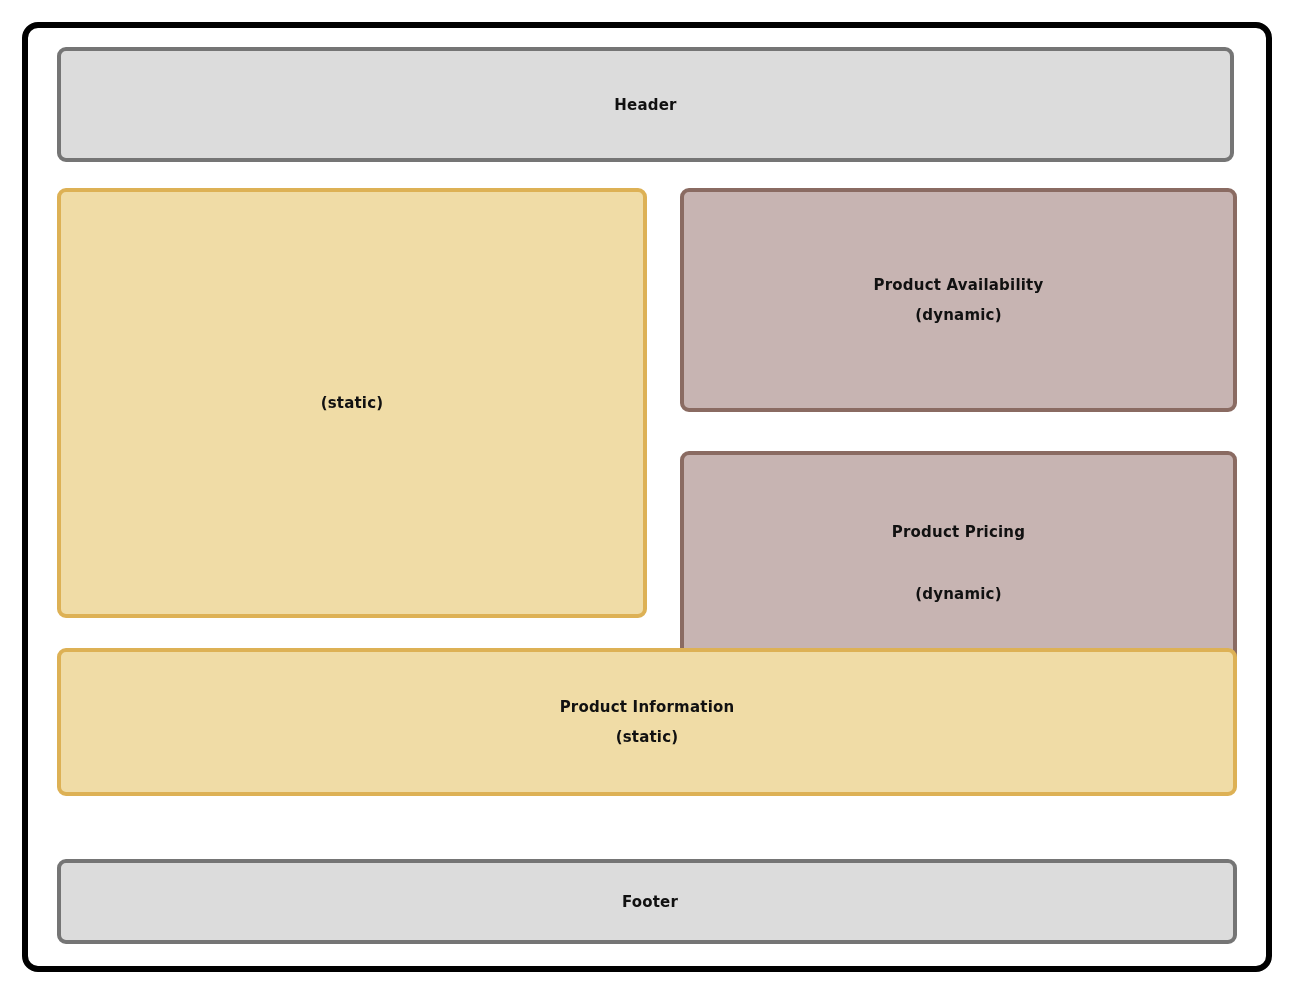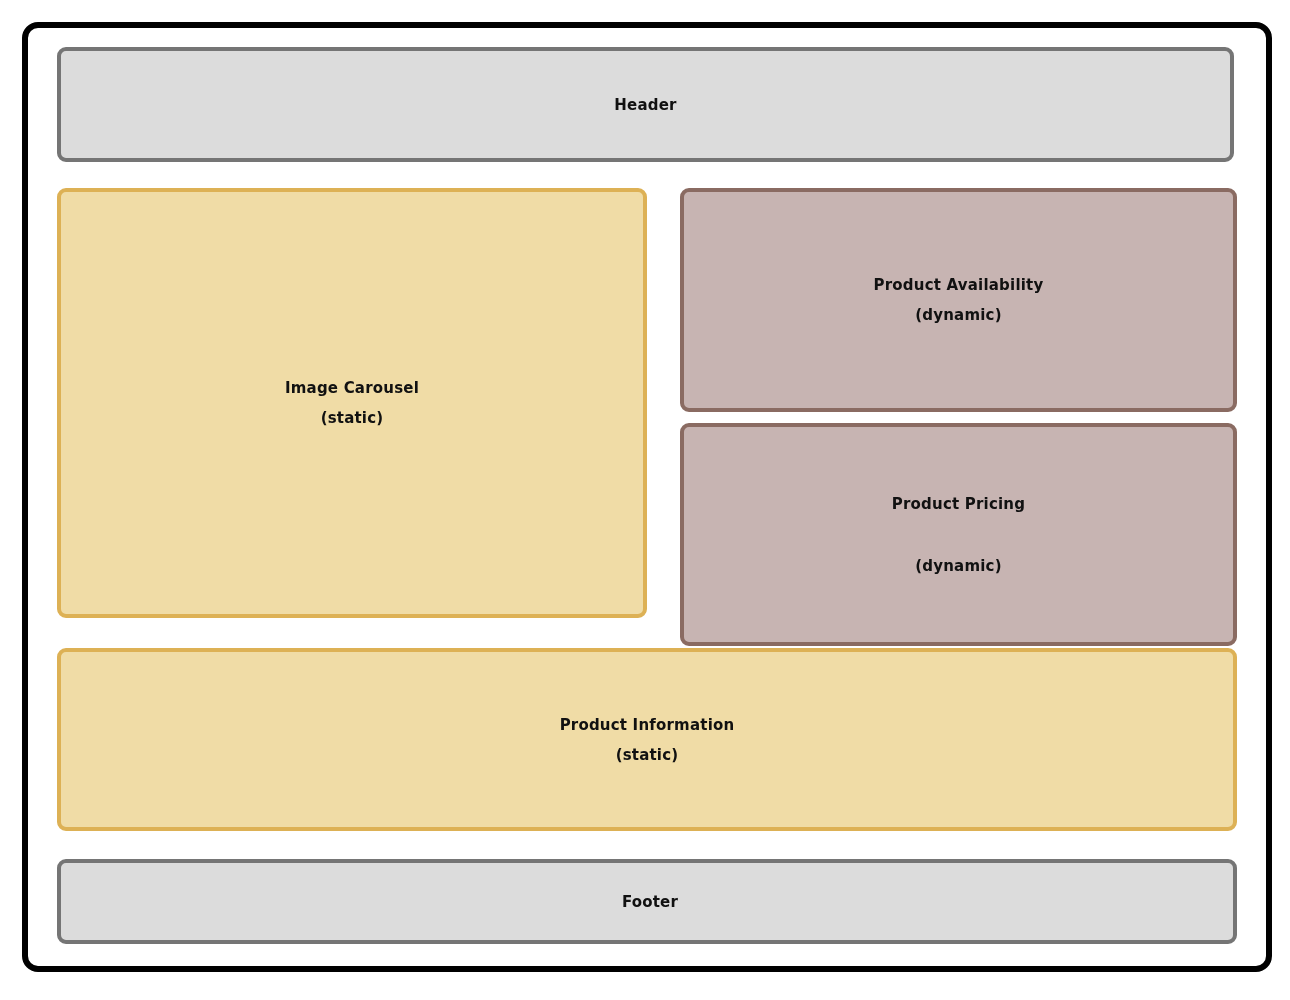--- a/index.html
+++ b/index.html
@@ -50,35 +50,34 @@
     background: var(--static-fill, #f0dca6);
     border-color: var(--static-border, #ddb155);
   }
   .dynamic-box {
     background: var(--dynamic-fill, #c7b4b2);
     border-color: var(--dynamic-border, #8a6b62);
   }
   .header-box  { left: 57px;  top: 47px;  width: 1177px; height: 115px; }
   .carousel-box{ left: 57px;  top: 188px; width: 590px;  height: 430px; }
   .avail-box   { left: 680px; top: 188px; width: 557px;  height: 224px; }
-  .pricing-box { left: 680px; top: 423px; width: 557px;  height: 223px; gap: 32px; }
-  .info-box    { left: 57px;  top: 648px; width: 1180px; height: 183px; text-align: center; }
+  .pricing-box { left: 680px; top: 451px; width: 557px;  height: 223px; gap: 32px; }
+  .info-box    { left: 57px;  top: 648px; width: 1180px; height: 148px; text-align: center; }
   .footer-box  { left: 57px;  top: 859px; width: 1180px; height: 85px; padding-left: 6px;  }
 </style>
 </head>
 <body>
 
 <div class="frame"></div>
 
 <div class="box neutral header-box">
   <span>Header</span>
 </div>
 
 <div class="box static-box carousel-box">
-  <span>Image Carousel</span>
   <span>(static)</span>
 </div>
 
 <div class="box dynamic-box avail-box">
   <span>Product Availability</span>
   <span>(dynamic)</span>
 </div>
 
 <div class="box dynamic-box pricing-box">
   <span>Product Pricing</span>

